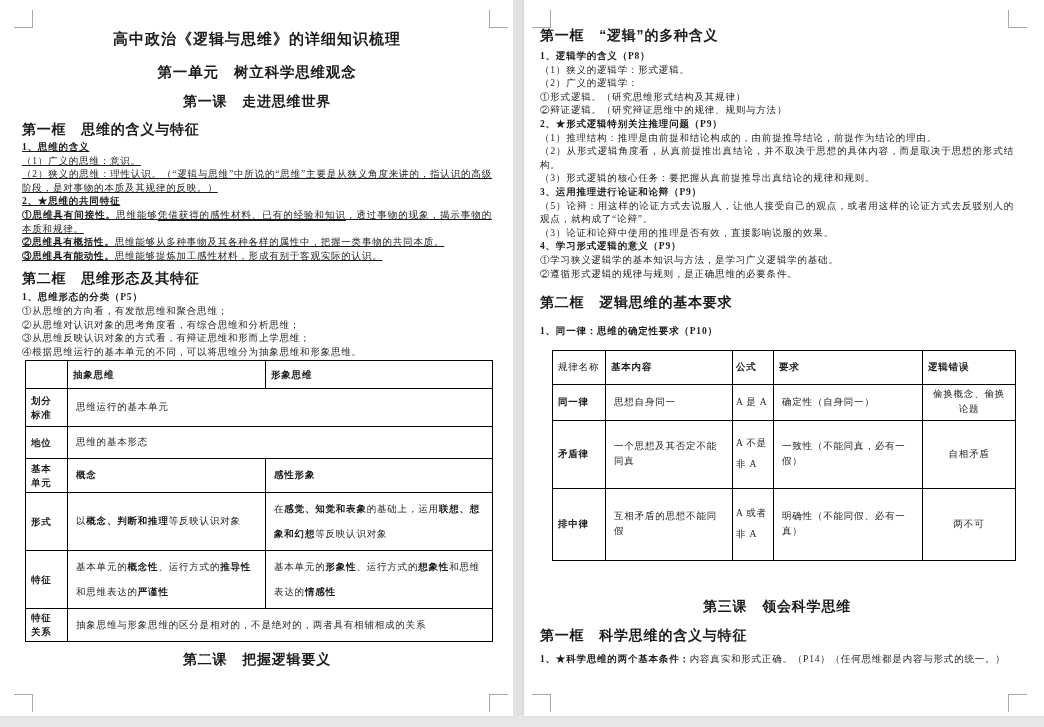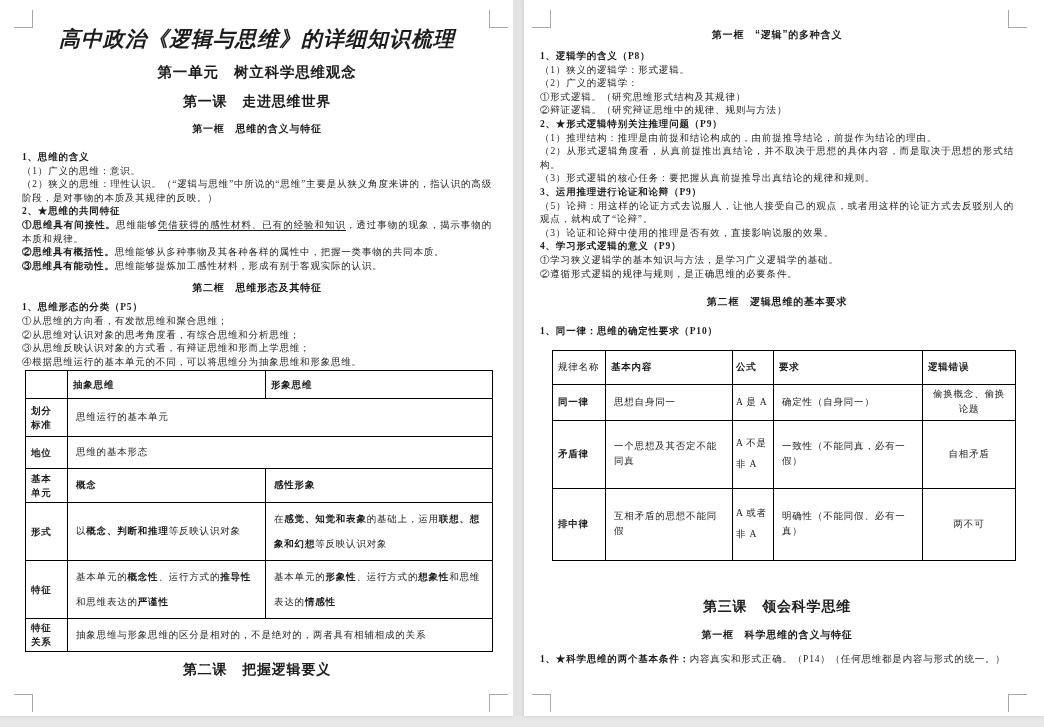--- a/index.html
+++ b/index.html
@@ -27,35 +27,35 @@
   .pos-tl{left:14px;top:10px;}  .pos-tr{left:489px;top:10px;}
   .pos-bl{left:14px;top:694px;} .pos-br{left:489px;top:694px;}
   #page-right .pos-tl{left:8px;}  #page-right .pos-tr{left:484px;}
   #page-right .pos-bl{left:8px;}  #page-right .pos-br{left:484px;}
 
   .content{position:absolute;top:0;}
   #content-left{left:22px;width:470px;}
   #content-right{left:16px;width:474px;}
 
   .doc-title{margin:28px 0 0;font-family:"Liberation Sans",sans-serif;font-weight:bold;
-    font-size:21px;line-height:22px;text-align:center;letter-spacing:1px;font-style:italic;}
+    font-size:15px;line-height:22px;text-align:center;letter-spacing:1px;}
   .h-unit{margin:12px 0 0;font-family:"Liberation Sans",sans-serif;font-weight:bold;
     font-size:14.5px;line-height:20px;text-align:center;letter-spacing:0.8px;}
   .h-lesson{margin:10px 0 0;font-family:"Liberation Sans",sans-serif;font-weight:bold;
     font-size:14px;line-height:19px;text-align:center;letter-spacing:0.8px;}
   .h-frame{margin:9px 0 0;font-family:"Liberation Sans",sans-serif;font-weight:bold;
-    font-size:10px;line-height:18px;text-align:center;letter-spacing:0.8px;}
+    font-size:14px;line-height:18px;letter-spacing:0.8px;}
 
   .para{margin:0;font-size:9.5px;line-height:13.6px;letter-spacing:0.8px;
     text-align:justify;text-justify:inter-character;}
   .b{font-weight:bold;}
   .u{text-decoration:underline;text-underline-offset:2px;}
 
   .sec{margin:0;}
-  #sec1-left{margin-top:13px;}
+  #sec1-left{margin-top:3px;text-decoration:underline;}
   #h-frame2-left{margin-top:6px;}
   #sec2-left{margin-top:4px;}
   #h-lesson2-left{margin-top:8px;}
 
   #h-frame1-right{margin-top:26px;}
   #sec1-right{margin-top:6px;}
   #h-frame2-right{margin-top:12px;}
   #p-law{margin-top:14px;}
   #h-lesson3-right{margin-top:36px;}
   #h-frame3-right{margin-top:10px;}

